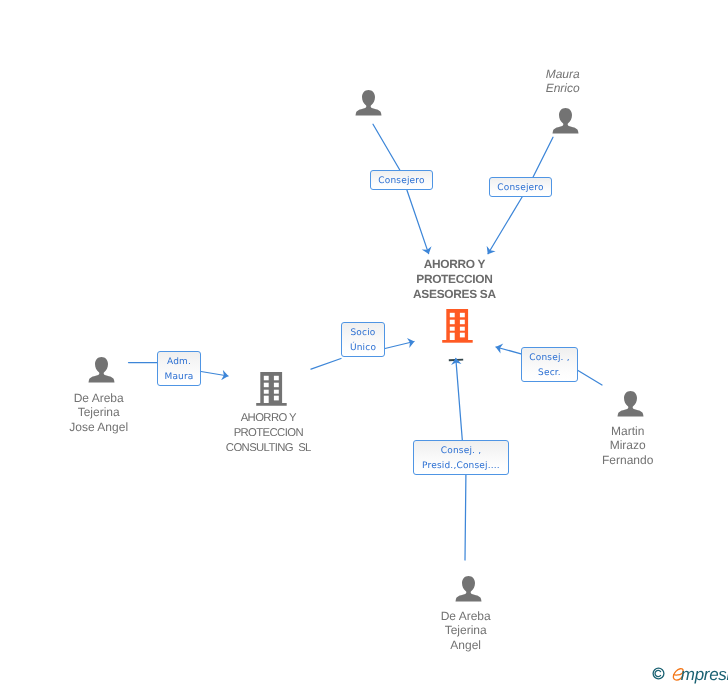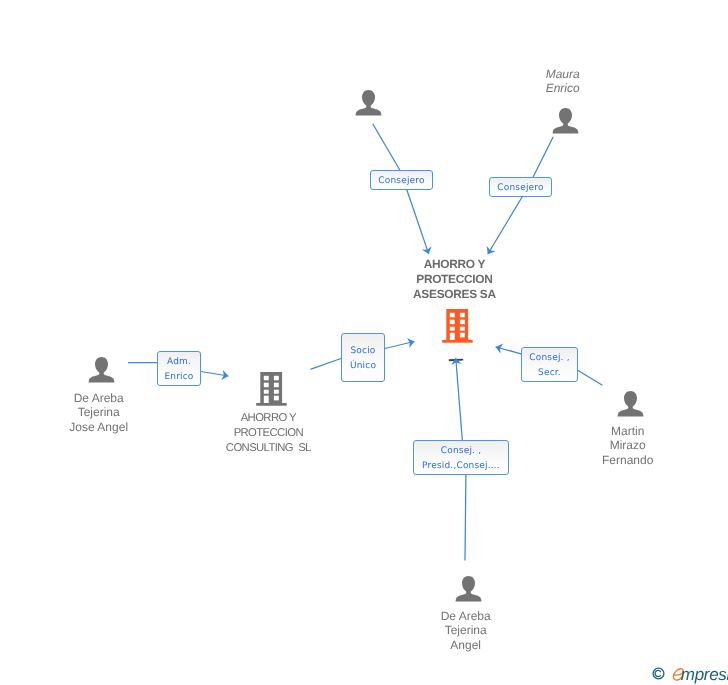--- a/index.html
+++ b/index.html
@@ -122,22 +122,22 @@
     <svg class="avatar" width="27" height="27" viewBox="0 0 27 27" style="top:574.5px;">
       <path fill="#737373" d="M13.5 1.0C17.3 1.0 20.0 3.8 20.0 8.0C20.0 11.6 18.5 14.6 16.4 15.9C15.9 16.2 15.7 16.6 15.7 17.2L15.7 17.6C15.7 18.4 16.3 18.9 17.7 19.3C19.9 19.9 22.1 20.4 23.6 21.2C25.3 22.1 25.9 22.9 26.1 24.3L26.5 26.6L0.5 26.6L0.9 24.3C1.1 22.9 1.7 22.1 3.4 21.2C4.9 20.4 7.1 19.9 9.3 19.3C10.7 18.9 11.3 18.4 11.3 17.6L11.3 17.2C11.3 16.6 11.1 16.2 10.6 15.9C8.5 14.6 7.0 11.6 7.0 8.0C7.0 3.8 9.7 1.0 13.5 1.0Z"></path>
     </svg>
     <div class="nlabel" style="top:608.5px;">De Areba
 Tejerina
 Angel</div>
   </div>
   <div class="chip" style="left:370px;top:170px;width:63px;height:20px;">Consejero</div>
   <div class="chip" style="left:489px;top:177px;width:63px;height:20px;">Consejero</div>
   <div class="chip" style="left:157px;top:351px;width:44px;height:35px;">Adm.
-Enrico</div>
-  <div class="chip" style="left:341px;top:333px;width:44px;height:49px;">Socio
+Maura</div>
+  <div class="chip" style="left:341px;top:322px;width:44px;height:35px;">Socio
 Único</div>
   <div class="chip" style="left:521px;top:347px;width:57px;height:35px;">Consej. ,
 Secr.</div>
   <div class="chip" style="left:413px;top:440px;width:96px;height:35px;">Consej. ,
 Presid.,Consej....</div>
 
   <div class="logo">
     <svg class="cmark" width="13" height="13" viewBox="0 0 13 13">
       <circle cx="6.5" cy="6.5" r="5.4" fill="none" stroke="#1b6273" stroke-width="1.3"></circle>
       <path d="M8.6 4.6 A3.1 3.1 0 1 0 8.6 8.4" fill="none" stroke="#1b6273" stroke-width="1.3" stroke-linecap="round"></path>

